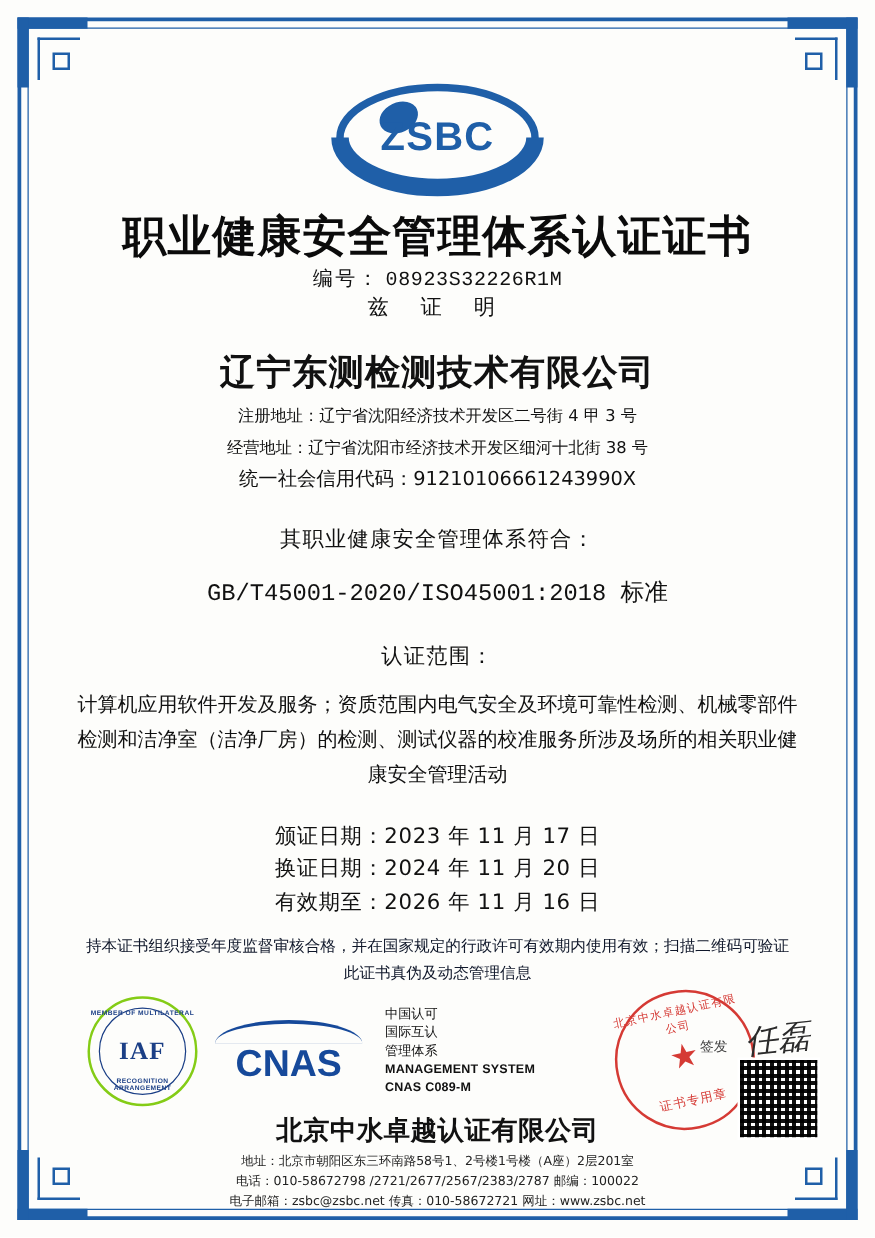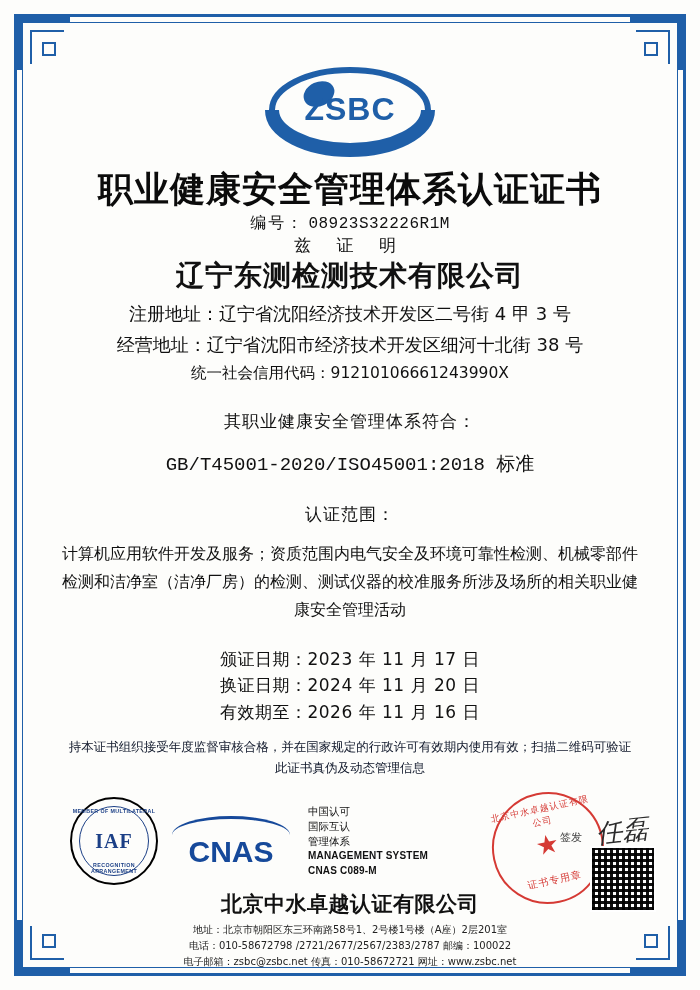--- a/index.html
+++ b/index.html
@@ -120,30 +120,30 @@
     letter-spacing: 0.5px;
   }
 
   .hereby {
     font-size: 17px;
     letter-spacing: 10px;
     font-family: "DejaVu Sans", sans-serif;
   }
 
   .company {
-    margin-top: 0;
+    margin-top: 22px;
     font-size: 28px;
     font-weight: bold;
     letter-spacing: 1px;
     font-family: "DejaVu Sans", sans-serif;
   }
 
   .addr-line {
     margin-top: 7px;
-    font-size: 18px;
+    font-size: 13px;
     font-family: "DejaVu Sans", sans-serif;
   }
   .credit-line {
     margin-top: 6px;
     font-size: 15.5px;
     font-family: "DejaVu Sans", sans-serif;
   }
 
   .conform {
     margin-top: 26px;
@@ -211,21 +211,21 @@
     width: 430px;
     height: 86px;
     display: flex;
     align-items: center;
     gap: 14px;
   }
 
   .iaf-badge {
     width: 84px; height: 84px;
     border-radius: 50%;
-    border: 2px solid #000000;
+    border: 2px solid #84cc16;
     position: relative;
     display: flex;
     align-items: center;
     justify-content: center;
     flex: 0 0 auto;
   }
   .iaf-badge .ring-text-top,
   .iaf-badge .ring-text-bottom {
     position: absolute;
     width: 100%;

